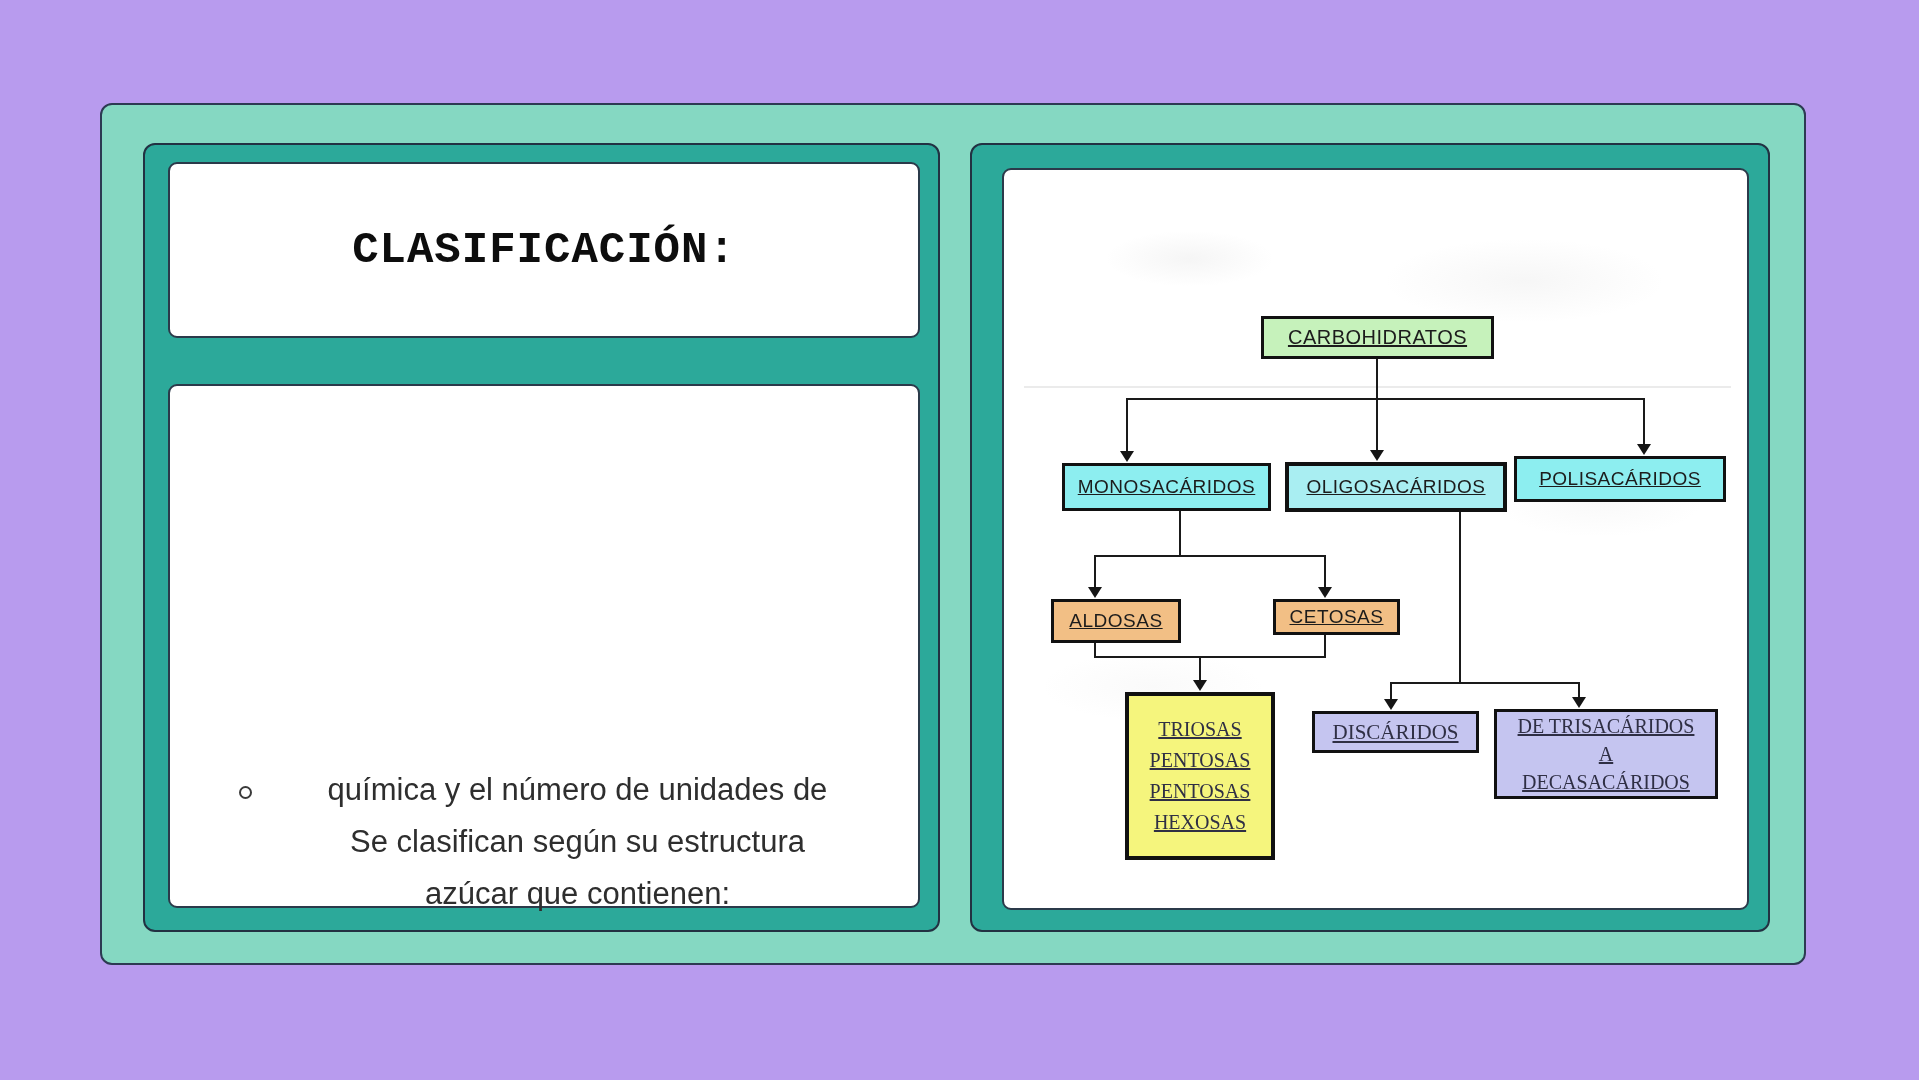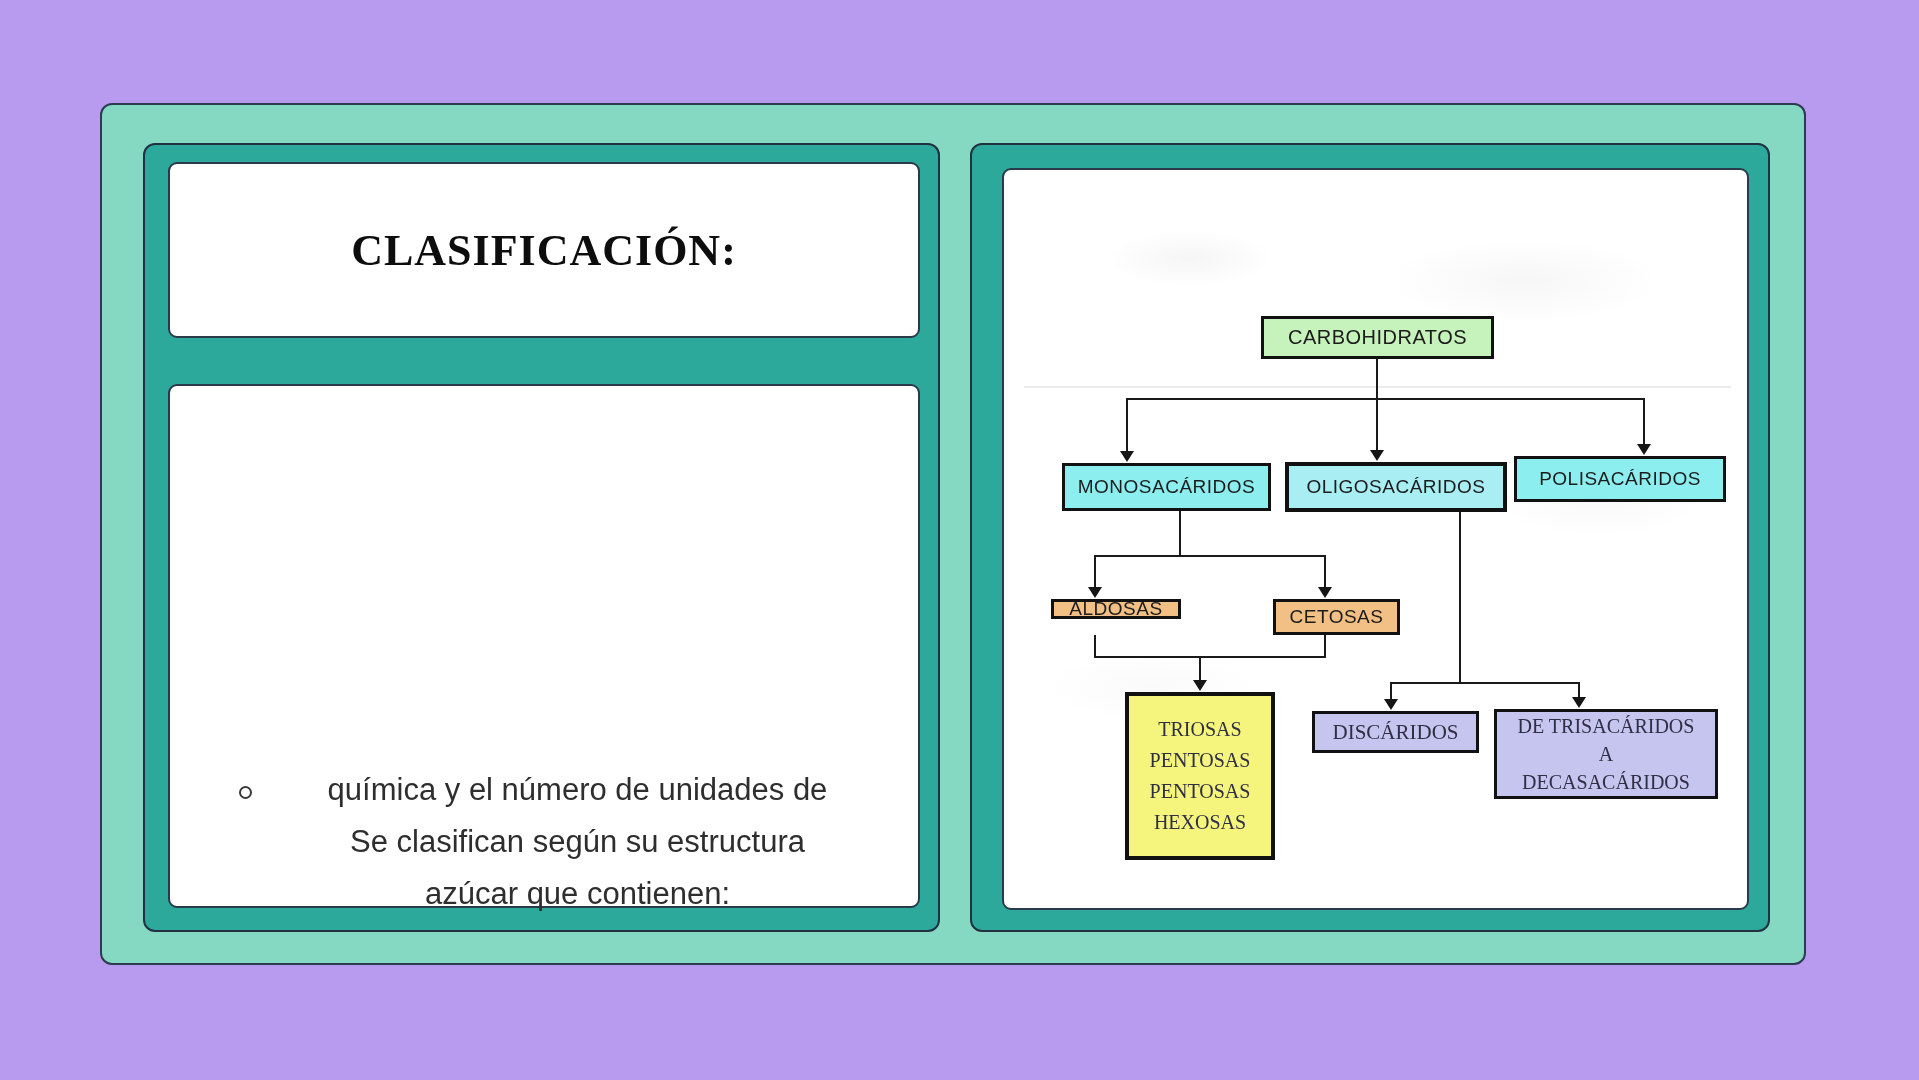--- a/index.html
+++ b/index.html
@@ -20,21 +20,21 @@
     box-sizing:border-box;
   }
   .teal-left{left:41px;width:797px;}
   .teal-right{left:868px;width:800px;}
   .card{
     position:absolute;background:#ffffff;border:2px solid #2b3a4a;border-radius:9px;
     box-sizing:border-box;
   }
   .title-card{left:23px;top:17px;width:752px;height:176px;display:flex;align-items:center;justify-content:center;}
   .title-card h1{
-    margin:8px;font-family:Liberation Serif, serif;font-weight:bold;
+    margin:8px;font-family:Liberation Mono, monospace;font-weight:bold;
     font-size:44px;letter-spacing:1px;color:#0d0d0d;
   }
   .body-card{left:23px;top:239px;width:752px;height:524px;}
   .bullet-circle{
     position:absolute;left:69px;top:400px;width:13px;height:13px;
     border:2.5px solid #3a3a3a;border-radius:50%;box-sizing:border-box;background:transparent;
   }
   .body-text{
     position:absolute;left:100px;top:378px;width:615px;
     font-size:31px;line-height:52px;color:#2e2e2e;text-align:center;
@@ -45,28 +45,29 @@
     background-image:
       radial-gradient(ellipse 120px 40px at 25% 12%, rgba(160,160,160,0.10), transparent 70%),
       radial-gradient(ellipse 200px 60px at 70% 15%, rgba(160,160,160,0.09), transparent 70%),
       radial-gradient(ellipse 150px 50px at 80% 45%, rgba(170,170,170,0.07), transparent 70%),
       radial-gradient(ellipse 160px 50px at 20% 70%, rgba(170,170,170,0.06), transparent 70%);
   }
   .node{
     position:absolute;box-sizing:border-box;border:3px solid #111111;
     display:flex;align-items:center;justify-content:center;text-align:right;
     color:#1c1c1c;
+    text-decoration:underline;
   }
   .sans-node{font-family:"Liberation Sans", sans-serif;font-size:19px;letter-spacing:0.5px;}
   .serif-node{font-family:"Liberation Serif", serif;color:#2f2f44;}
   .n-carb{left:257px;top:146px;width:233px;height:43px;background:#c6f2bb;font-size:20px;}
   .n-mono{left:58px;top:293px;width:209px;height:48px;background:#8deef0;}
   .n-oligo{left:281px;top:292px;width:222px;height:50px;background:#a9eef2;border-width:4px;}
   .n-poli{left:510px;top:286px;width:212px;height:46px;background:#8deef0;}
-  .n-aldo{left:47px;top:429px;width:130px;height:20px;background:#f2bf85;}
+  .n-aldo{left:47px;top:429px;width:130px;height:44px;background:#f2bf85;}
   .n-ceto{left:269px;top:429px;width:127px;height:36px;background:#f2bf85;}
   .n-types{left:121px;top:522px;width:150px;height:168px;background:#f5f57d;border-width:4px;
            font-size:20px;line-height:31px;flex-direction:column;}
   .n-disc{left:308px;top:541px;width:167px;height:42px;background:#c5c5f0;font-size:21px;}
   .n-deca{left:490px;top:539px;width:224px;height:90px;background:#c5c5f0;font-size:20px;line-height:28px;flex-direction:column;}
   .line{position:absolute;background:#1a1a1a;}
   .gray-line{position:absolute;background:#ebebeb;}
   .arrow-down{
     position:absolute;width:0;height:0;
     border-left:7px solid transparent;border-right:7px solid transparent;

